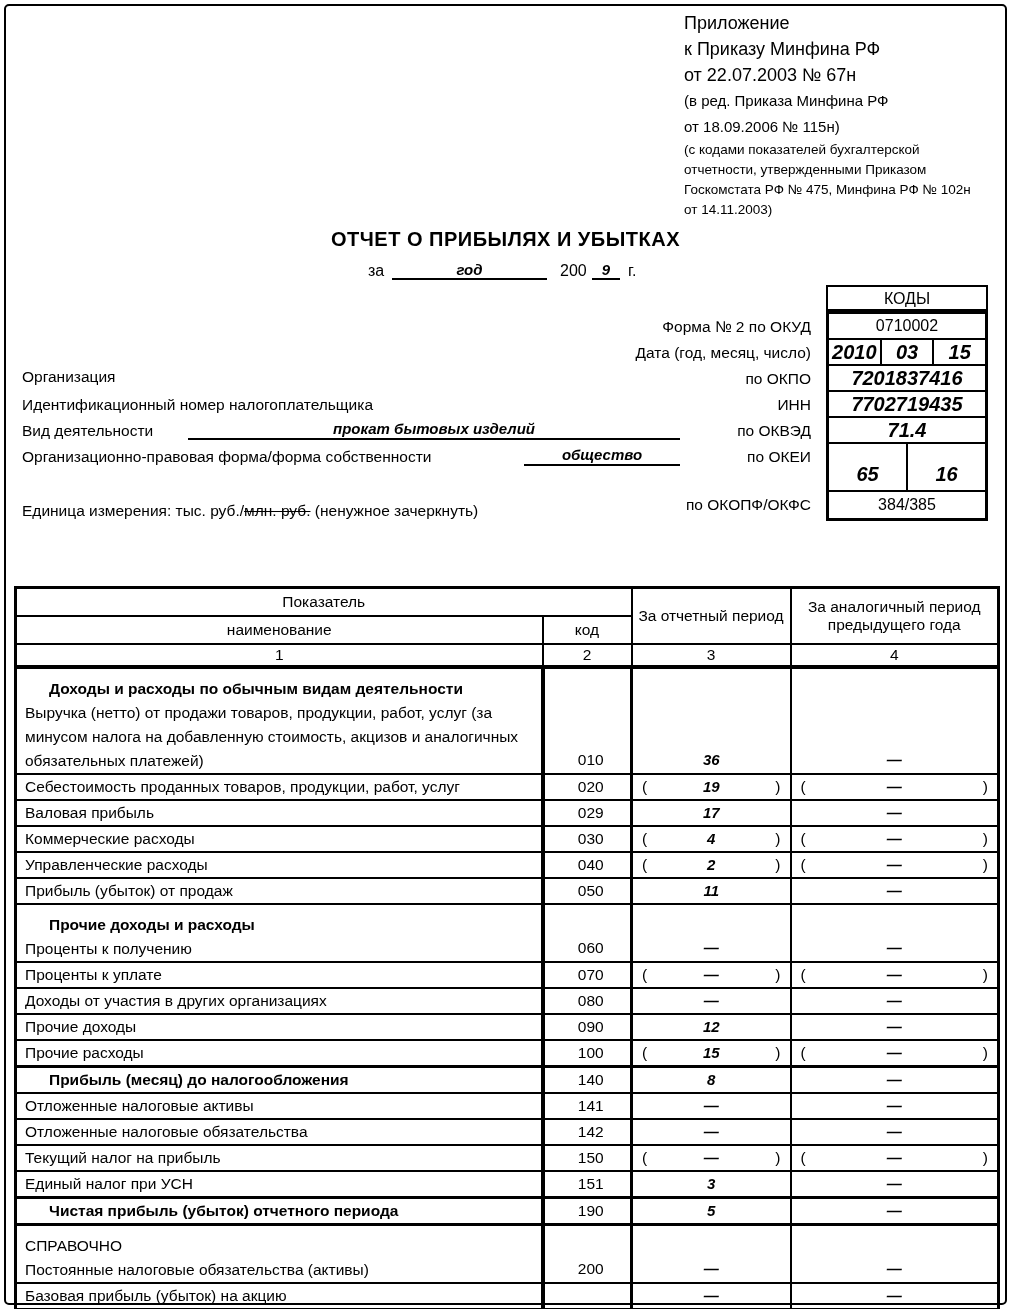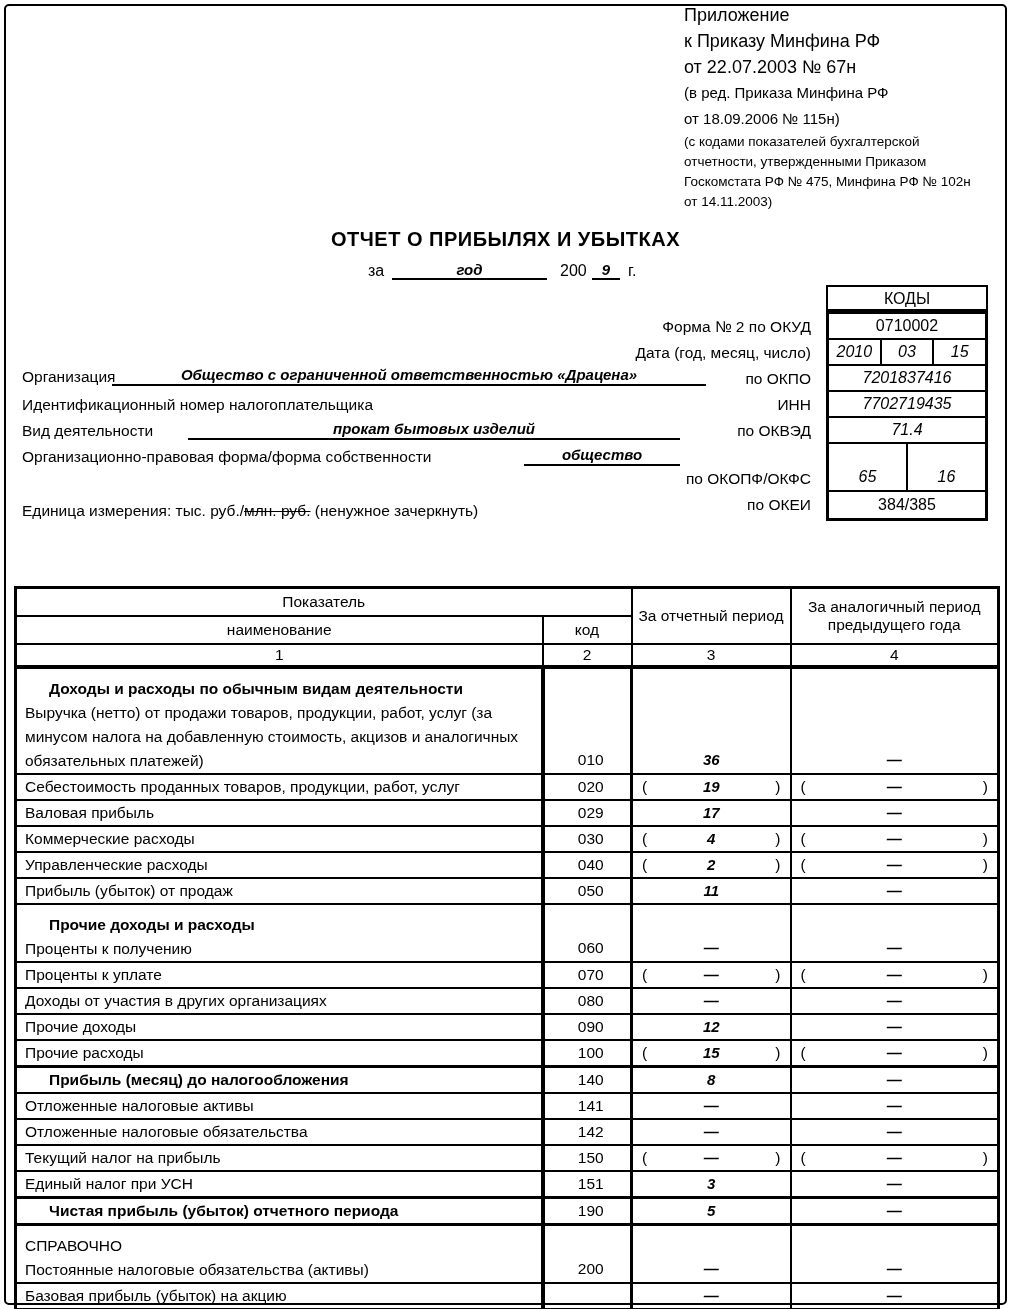--- a/index.html
+++ b/index.html
@@ -2,21 +2,21 @@
 <html><head>
 <meta charset="utf-8">
 <style>
   * { margin:0; padding:0; box-sizing:border-box; }
   html,body { background:#fff; }
   body { font-family:"Liberation Sans","DejaVu Sans",sans-serif; color:#000; }
   .page { position:relative; width:1011px; height:1309px; background:#fff; overflow:hidden; }
   .page-border { position:absolute; left:4px; top:4px; right:4px; bottom:4px; border:2px solid #000; border-radius:5px; pointer-events:none; }
 
   
-  .appendix { position:absolute; left:684px; top:2px; width:320px; }
+  .appendix { position:absolute; left:684px; top:10px; width:320px; }
   .apx-big   { font-size:18px; line-height:26px; }
   .apx-mid   { font-size:15px; line-height:26px; }
   .apx-small { font-size:13.5px; line-height:20px; }
 
   
   .doc-title { position:absolute; left:0; top:228px; width:1011px; text-align:center; font-size:20px; font-weight:bold; letter-spacing:0.5px; }
   .subtitle { position:absolute; left:0; top:256px; width:1011px; height:26px; font-size:16px; }
   .subtitle span { position:absolute; bottom:2px; }
   .s-za { left:368px; }
   .s-period { left:392px; width:155px; border-bottom:2px solid #000; text-align:center; font-weight:bold; font-style:italic; font-size:15px; }
@@ -28,21 +28,21 @@
   .codes-labels { position:absolute; left:400px; top:314px; width:411px; }
   .clabel { display:flex; justify-content:flex-end; align-items:center; font-size:15.5px; }
   .clabel.bottom { align-items:flex-end; padding-bottom:4px; }
 
   
   .codes-box { position:absolute; left:826px; top:285px; width:162px; }
   .codes-header { border:2px solid #000; height:26px; text-align:center; font-size:16px; line-height:23px; }
   .codes-body { border:3px solid #000; }
   .crow { display:flex; border-bottom:2px solid #000; align-items:center; }
   .crow:last-child { border-bottom:none; }
-  .crow .ccell { flex:1; text-align:center; border-left:2px solid #000; font-weight:normal; font-style:italic; font-size:16px; align-self:stretch; display:flex; align-items:center; justify-content:center; }
+  .crow .ccell { flex:1; text-align:center; border-left:2px solid #000; font-weight:bold; font-style:italic; font-size:20px; align-self:stretch; display:flex; align-items:center; justify-content:center; }
   .crow .ccell:first-child { border-left:none; }
   .crow.plain .ccell { font-weight:normal; font-style:normal; font-size:16px; }
   .crow.bottom .ccell { align-items:flex-end; padding-bottom:4px; }
 
   
   .fline { position:absolute; height:26px; font-size:15.5px; }
   .flabel { position:absolute; left:0; bottom:2px; white-space:nowrap; }
   .fval { position:absolute; bottom:2px; border-bottom:2px solid #000; text-align:center; font-weight:bold; font-style:italic; font-size:15px; padding-bottom:1px; }
   .strike { text-decoration:line-through; }
 
@@ -95,22 +95,22 @@
     <span class="s-year">9</span>
     <span class="s-g">г.</span>
   </div>
 
   <div class="codes-labels">
       <div class="clabel" style="height: 26px;">Форма № 2 по ОКУД</div>
       <div class="clabel" style="height: 26px;">Дата (год, месяц, число)</div>
       <div class="clabel" style="height: 26px;">по ОКПО</div>
       <div class="clabel" style="height: 26px;">ИНН</div>
       <div class="clabel" style="height: 26px;">по ОКВЭД</div>
+      <div class="clabel" style="height: 26px;">по ОКЕИ</div>
       <div class="clabel bottom" style="height: 48px;">по ОКОПФ/ОКФС</div>
-      <div class="clabel" style="height: 26px;">по ОКЕИ</div>
     </div>
 
   <div class="codes-box">
     <div class="codes-header">КОДЫ</div>
     <div class="codes-body">
         <div class="crow plain" style="height: 26px;">
           <div class="ccell">0710002</div>
         </div>
         <div class="crow" style="height: 26px;">
           <div class="ccell">2010</div>
@@ -131,21 +131,20 @@
           <div class="ccell">16</div>
         </div>
         <div class="crow plain" style="height: 26px;">
           <div class="ccell">384/385</div>
         </div>
       </div>
   </div>
 
   <div class="fline" style="left:22px; top:362px; width:790px;">
     <span class="flabel">Организация</span>
-    <span class="fval" style="left:90px; width:594px;">Общество с ограниченной ответственностью «Драцена»</span>
   </div>
   <div class="fline" style="left:22px; top:390px; width:600px;">
     <span class="flabel">Идентификационный номер налогоплательщика</span>
   </div>
   <div class="fline" style="left:22px; top:416px; width:790px;">
     <span class="flabel">Вид деятельности</span>
     <span class="fval" style="left:166px; width:492px;">прокат бытовых изделий</span>
   </div>
   <div class="fline" style="left:22px; top:442px; width:790px;">
     <span class="flabel">Организационно-правовая форма/форма собственности</span>

